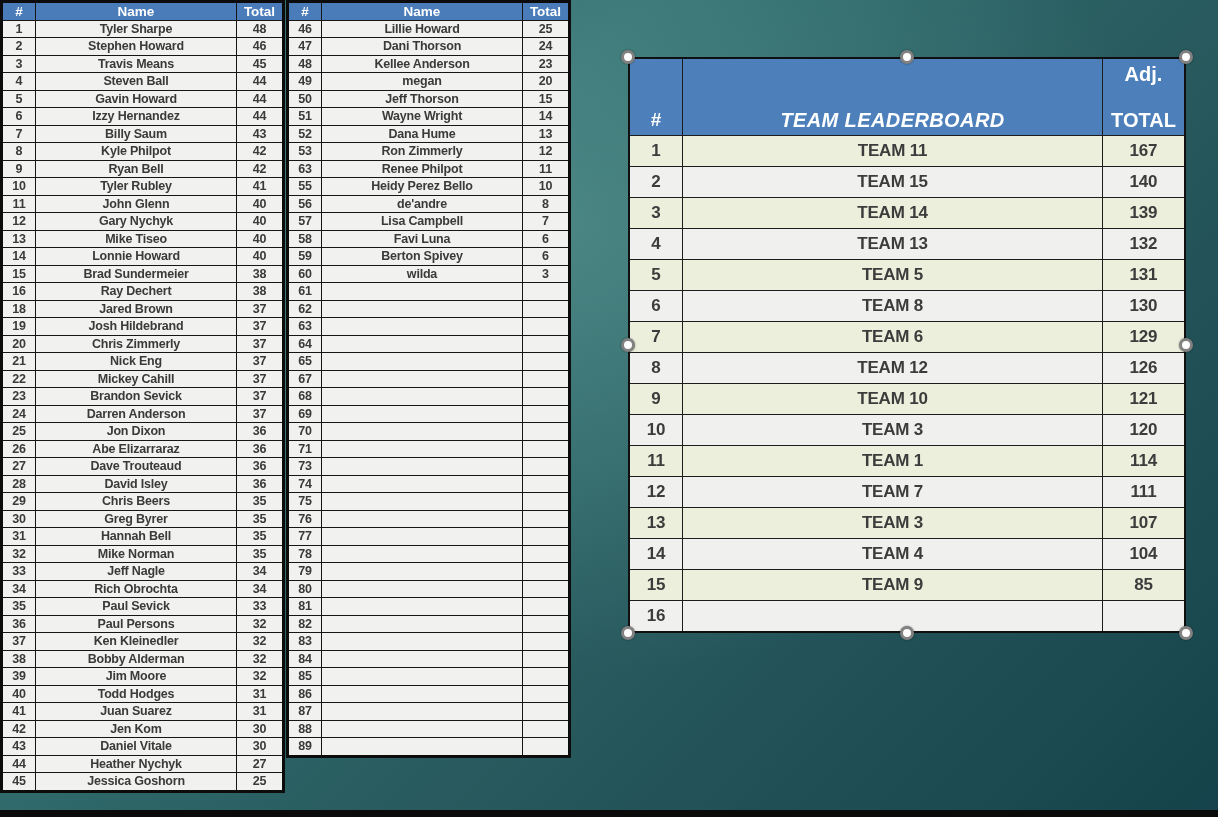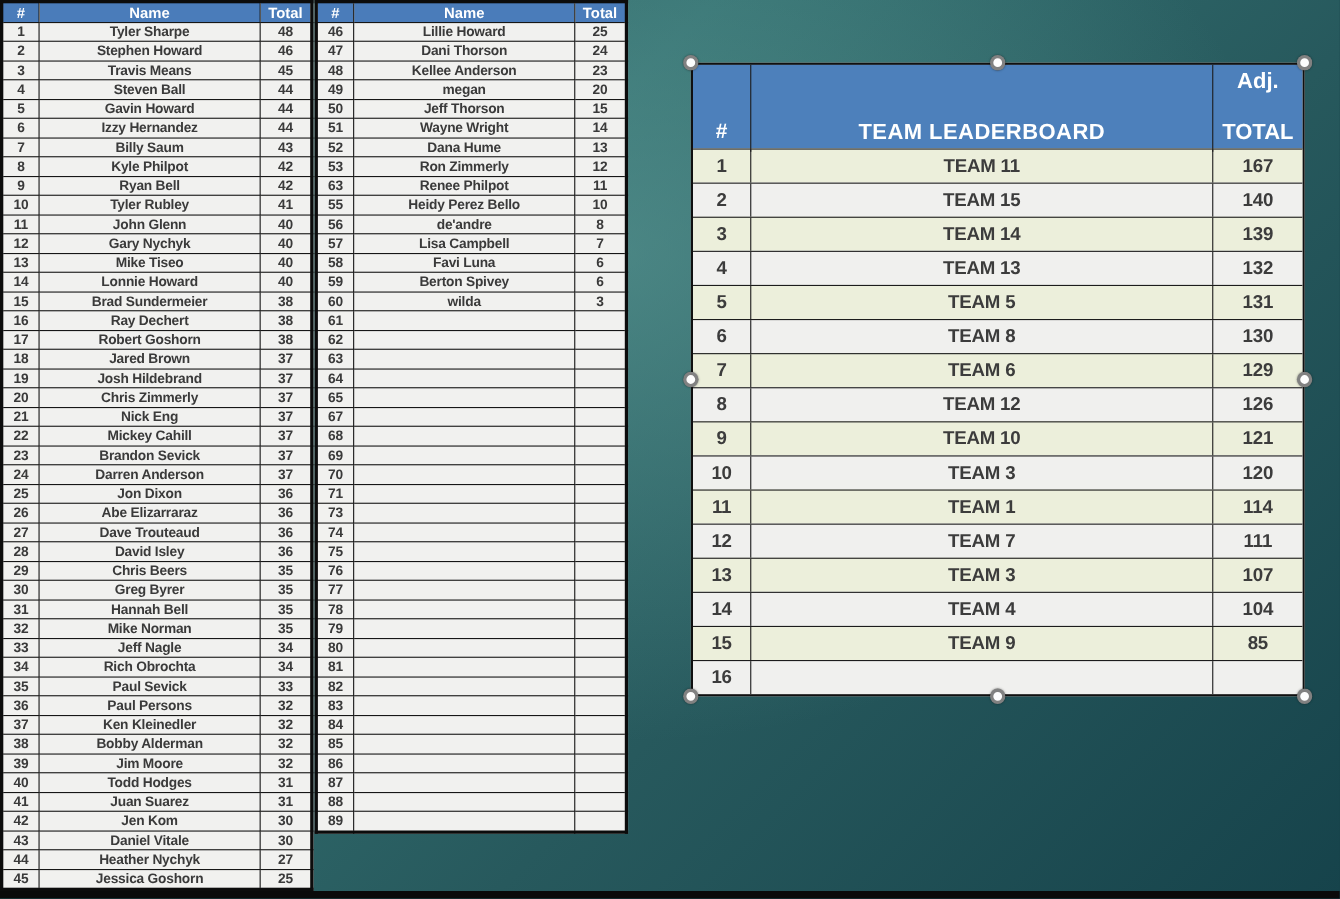--- a/index.html
+++ b/index.html
@@ -52,21 +52,21 @@
     display:grid; grid-template-columns:53px 1fr 82px;
     height:76px; background:#4d80bb; color:#ffffff; font-weight:700;
   }
   .lb-header > div { display:flex;gap:16px; }
   .lb-h-rank {
     align-items:flex-end; justify-content:center;
     padding-bottom:7px; font-size:19px; border-right:1px solid #1c1c1c;
   }
   .lb-h-title {
     align-items:flex-end; justify-content:center;
-    padding-bottom:6px; font-size:20px; letter-spacing:0.4px;
+    padding-bottom:6px; font-size:20px; letter-spacing:0.4px;font-style:italic;
   }
   .lb-h-adj {
     flex-direction:column; align-items:center; justify-content:flex-end;
     padding-bottom:3px; font-size:20px; line-height:1.5;
     border-left:1px solid #1c1c1c; text-align:center;
   }
   .lb-row {
     display:grid; grid-template-columns:53px 1fr 82px;
     height:30px; border-top:1px solid #1c1c1c;
   }
@@ -171,25 +171,20 @@
           <td class="col-total">40</td>
         </tr>
         <tr>
           <td class="col-rank">15</td>
           <td class="col-name">Brad Sundermeier</td>
           <td class="col-total">38</td>
         </tr>
         <tr>
           <td class="col-rank">16</td>
           <td class="col-name">Ray Dechert</td>
-          <td class="col-total">38</td>
-        </tr>
-        <tr>
-          <td class="col-rank">17</td>
-          <td class="col-name">Robert Goshorn</td>
           <td class="col-total">38</td>
         </tr>
         <tr>
           <td class="col-rank">18</td>
           <td class="col-name">Jared Brown</td>
           <td class="col-total">37</td>
         </tr>
         <tr>
           <td class="col-rank">19</td>
           <td class="col-name">Josh Hildebrand</td>

